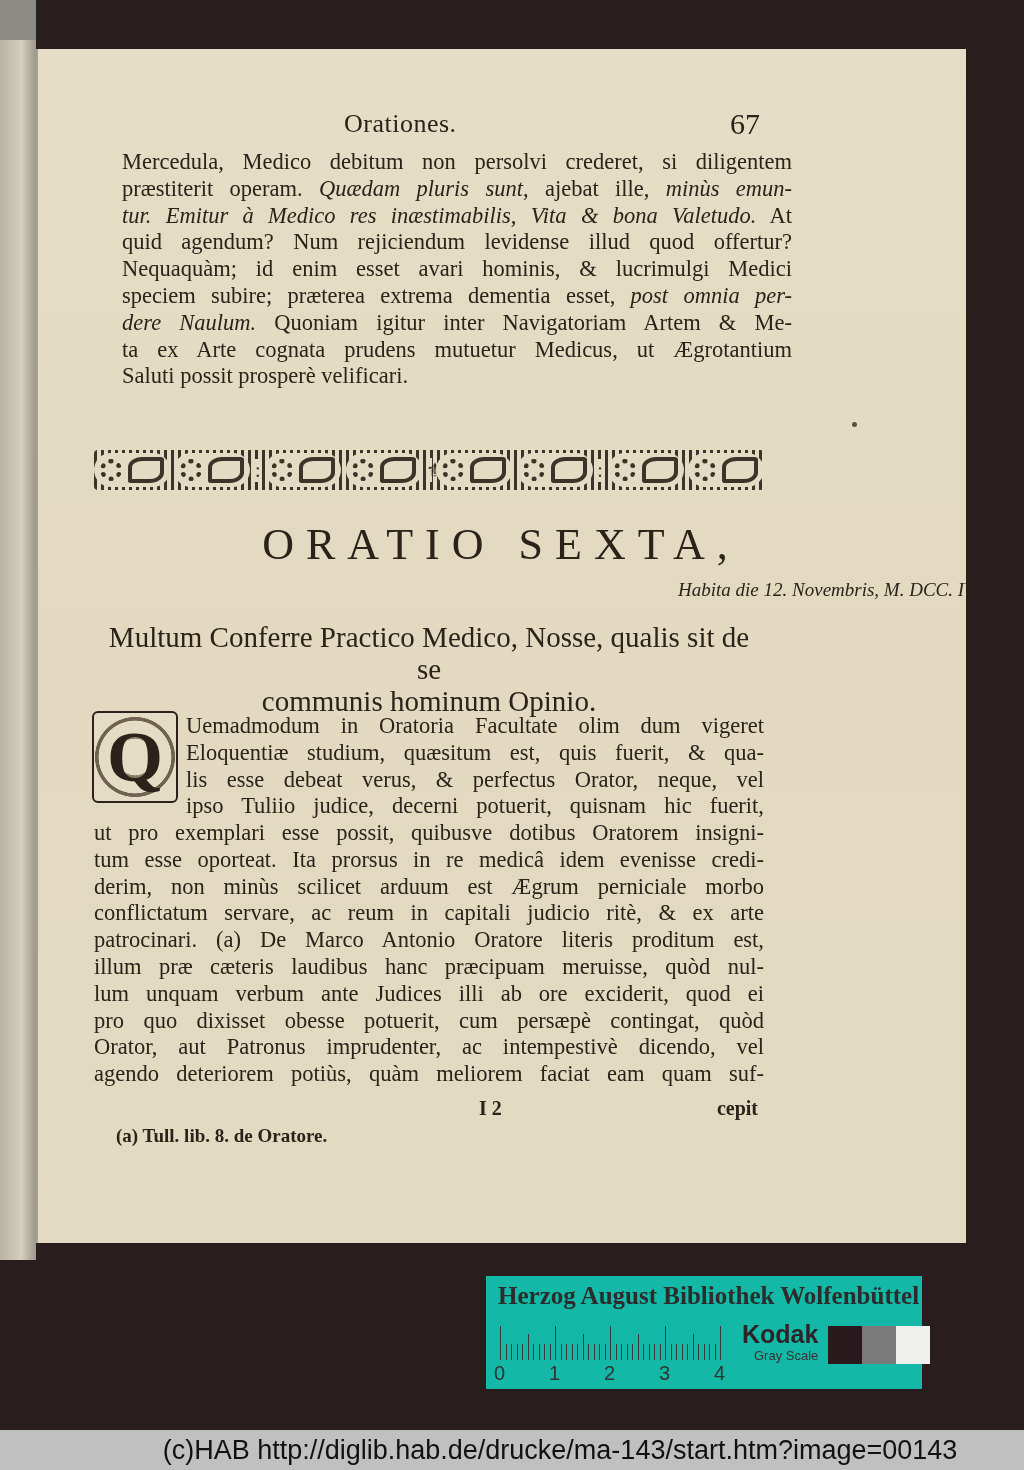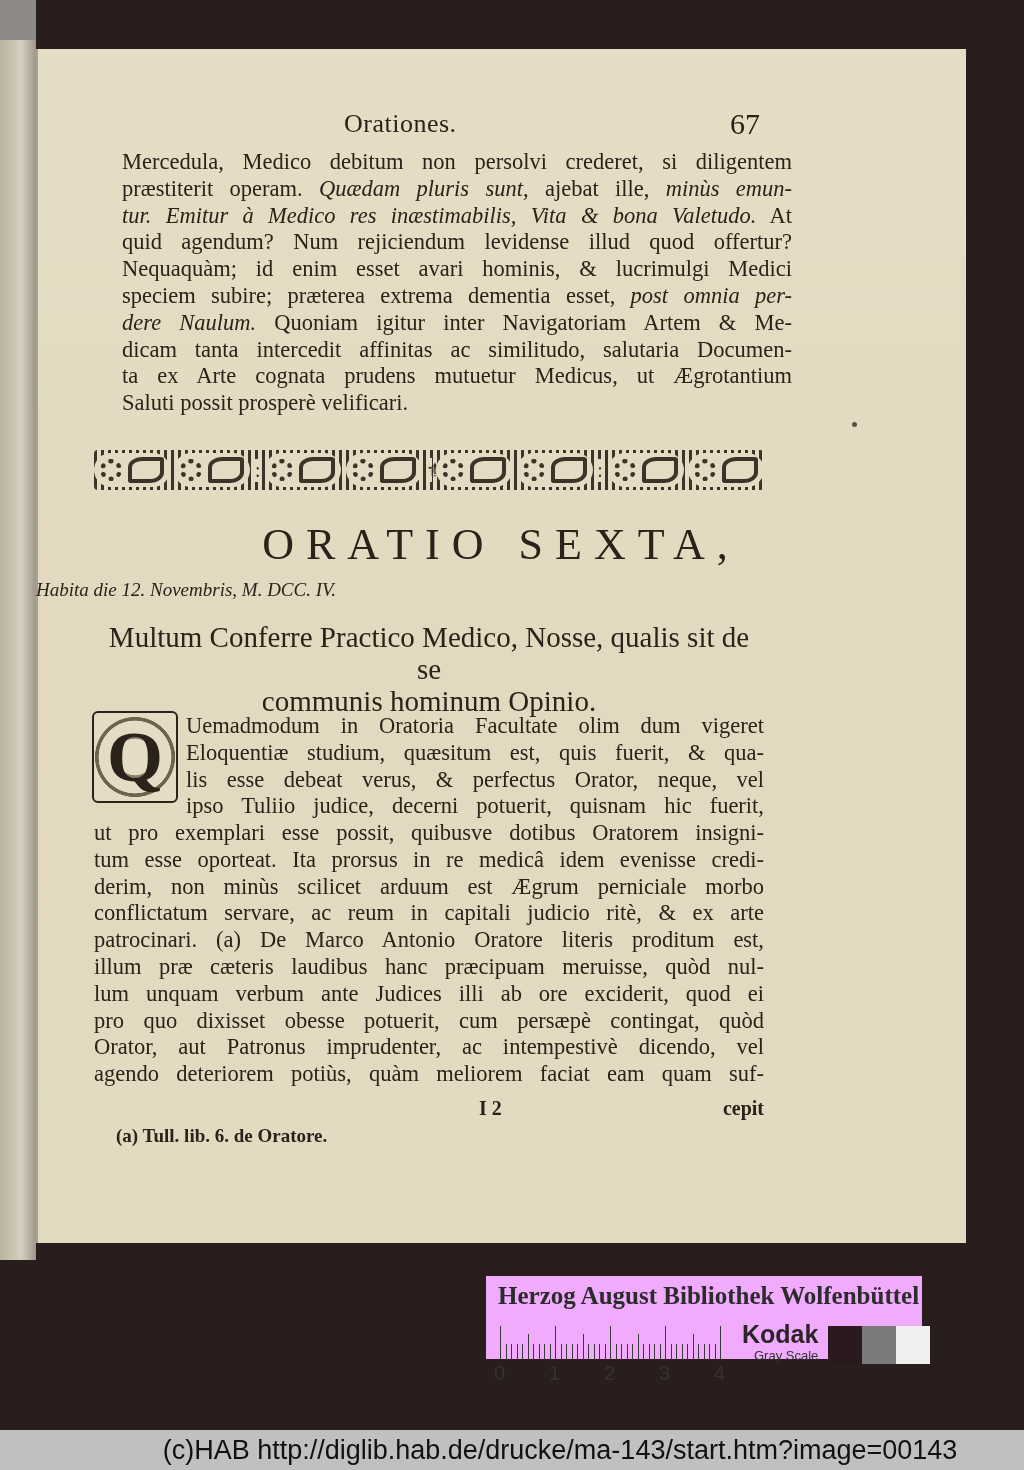--- a/index.html
+++ b/index.html
@@ -65,47 +65,47 @@
     .orn-unit::after {
       content: ""; position: absolute; left: 34px; top: 4px; width: 36px; height: 26px;
       border: 4px solid #2b2219; border-radius: 40% 10% 40% 10%; box-sizing: border-box;
     }
     .orn-sep { width: 6px; font-size: 20px; color: #2b2219; text-align: center; background: #e4dcc4; }
     .oratio-title {
       position: absolute; top: 470px; left: 0; width: 100%; text-align: center;
       font-size: 44px; letter-spacing: 12px;
     }
     .oratio-date {
-      position: absolute; top: 530px; left: 0; width: 100%; text-align: left;
+      position: absolute; top: 530px; left: 12px; width: 100%; text-align: right;
       font-size: 19px; font-style: italic;
     }
     .oratio-subtitle {
       position: absolute; top: 572px; left: 58px; width: 670px; text-align: center;
       font-size: 29px; line-height: 32px;
     }
     .dropcap {
       position: absolute; left: 56px; top: 662px; width: 86px; height: 92px;
       border: 2px solid #2b2219; box-sizing: border-box; border-radius: 6px;
       display: flex; align-items: center; justify-content: center;
       background: radial-gradient(circle at 50% 50%, #e4dcc4 0 30%, #8c7e66 31% 36%, #e4dcc4 37% 60%, #6f6350 61% 66%, #e4dcc4 67%);
     }
     .dropcap span { font-size: 72px; line-height: 1; color: #2b2219; font-weight: bold; }
     .catchline {
       position: absolute; top: 1048px; left: 58px; width: 670px; height: 26px; font-size: 20px; font-weight: bold;
     }
     .signature { position: absolute; left: 385px; top: 0; }
-    .catchword { position: absolute; right: 0; top: 0; }
+    .catchword { position: absolute; right: 6px; top: 0; }
     .footnote {
       position: absolute; top: 1076px; left: 80px; font-size: 19px; font-weight: bold;
     }
     .stray-dot {
       position: absolute; left: 816px; top: 373px; width: 5px; height: 5px; border-radius: 50%; background: #5a5146;
     }
     .hab-card {
-      position: absolute; left: 486px; top: 1276px; width: 436px; height: 83px; background: #f0abfc;
+      position: absolute; left: 486px; top: 1276px; width: 436px; height: 113px; background: #14b8a6;
       font-family: "Liberation Serif", serif;
     }
     .hab-title {
       position: absolute; left: 12px; top: 6px; font-size: 25px; font-weight: bold; color: #2c2c2c; white-space: nowrap;
     }
     .ruler {
       position: absolute; left: 14px; top: 46px; width: 228px; height: 38px;
     }
     .tick { position: absolute; bottom: 0; width: 1px; background: #3a3a3a; }
     .ruler-labels {
@@ -142,21 +142,20 @@
   </div>
 
   <div class="text-block" id="top-para" style="top:100px;margin-left:28px;">
       <span class="line"><span>Mercedula, Medico debitum non persolvi crederet, si diligentem</span></span>
       <span class="line"><span>præstiterit operam.   </span><span class="it">Quædam pluris sunt</span><span>, ajebat ille, </span><span class="it">minùs emun-</span></span>
       <span class="line"><span class="it">tur.   Emitur à Medico res inæstimabilis, Vita &amp; bona Valetudo.</span><span>  At</span></span>
       <span class="line"><span>quid agendum? Num rejiciendum levidense illud quod offertur?</span></span>
       <span class="line"><span>Nequaquàm; id enim esset avari hominis, &amp; lucrimulgi Medici</span></span>
       <span class="line"><span>speciem subire;  præterea extrema dementia esset, </span><span class="it">post omnia per-</span></span>
       <span class="line"><span class="it">dere Naulum.</span><span>  Quoniam igitur inter Navigatoriam Artem &amp; Me-</span></span>
-      <span class="line"><span>dicam tanta intercedit affinitas ac similitudo, salutaria Documen-</span></span>
       <span class="line"><span>ta ex Arte cognata prudens mutuetur Medicus, ut Ægrotantium</span></span>
       <span class="line last"><span>Saluti possit prosperè velificari.</span></span>
     </div>
 
   <div class="stray-dot"></div>
 
   <div class="ornament">
     <div class="ornament-inner">
       <div class="orn-unit"></div>
       <div class="orn-unit"></div>
@@ -201,21 +200,21 @@
     <span class="line">pro quo dixisset obesse potuerit, cum persæpè contingat, quòd</span>
     <span class="line">Orator, aut Patronus imprudenter, ac intempestivè dicendo, vel</span>
     <span class="line">agendo deteriorem potiùs, quàm meliorem faciat eam quam suf-</span>
   </div>
 
   <div class="catchline">
     <span class="signature">I 2</span>
     <span class="catchword">cepit</span>
   </div>
 
-  <div class="footnote">(a) Tull. lib. 6. de Oratore.</div>
+  <div class="footnote">(a) Tull. lib. 8. de Oratore.</div>
 </div>
 
 <div class="hab-card">
   <div class="hab-title">Herzog August Bibliothek Wolfenbüttel</div>
   <div class="ruler" id="ruler">
       <div class="tick" style="left: 0px; height: 34px;"></div>
       <div class="tick" style="left: 5.5px; height: 16px;"></div>
       <div class="tick" style="left: 11px; height: 16px;"></div>
       <div class="tick" style="left: 16.5px; height: 16px;"></div>
       <div class="tick" style="left: 22px; height: 16px;"></div>

